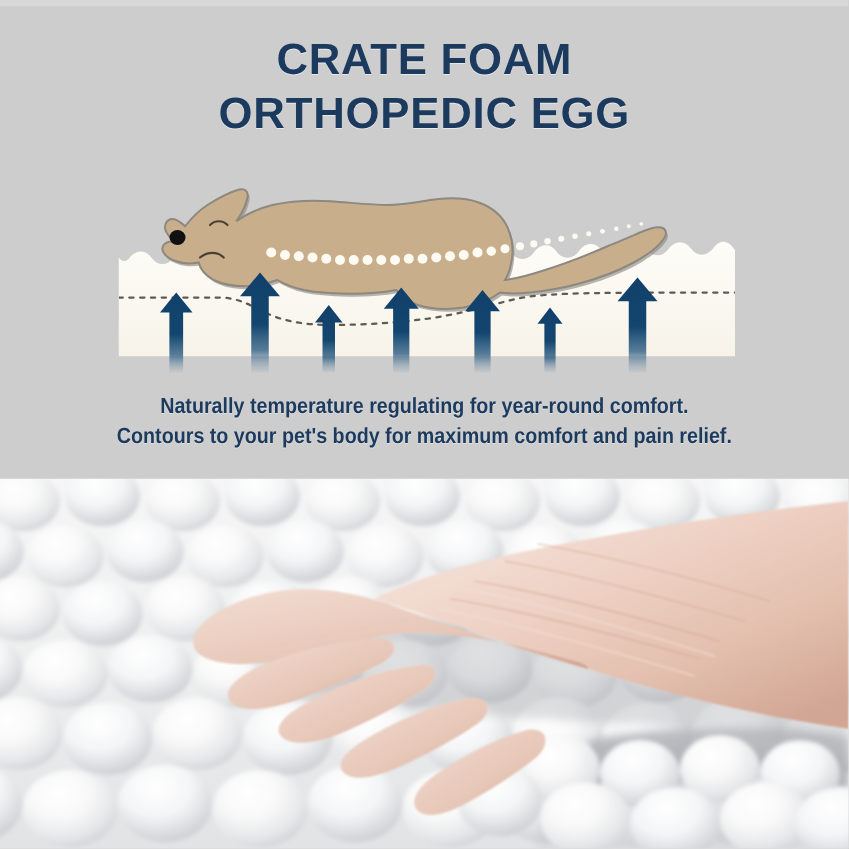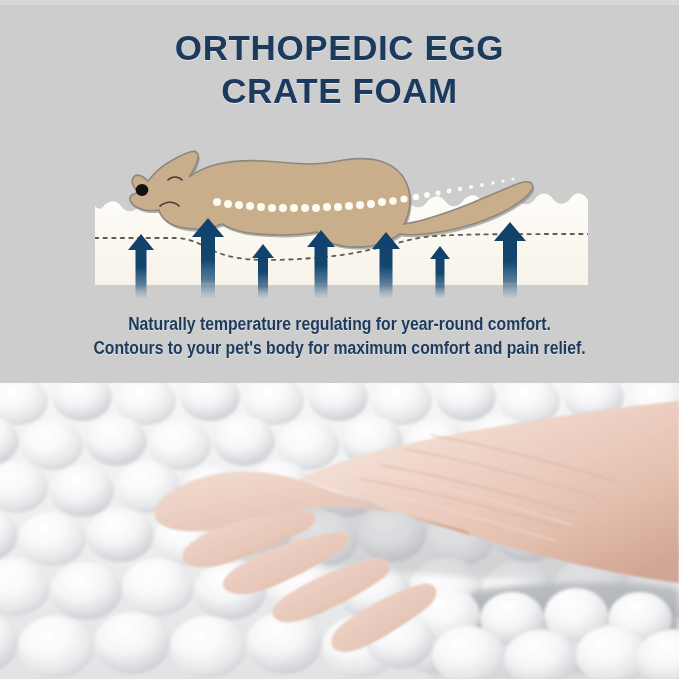--- a/index.html
+++ b/index.html
@@ -52,22 +52,22 @@
 </head>
 <body>
 
 <div id="page">
 
   <div id="top-panel">
 
     <div id="top-hairline"></div>
 
     <div id="headline">
+      <span class="hl-line">CRATE FOAM</span>
       <span class="hl-line">ORTHOPEDIC EGG</span>
-      <span class="hl-line">CRATE FOAM</span>
     </div>
 
     <div id="illustration">
       <svg viewBox="0 0 679 175" width="679" height="175" xmlns="http://www.w3.org/2000/svg">
         <defs>
           <linearGradient id="arrowGrad" x1="0" y1="0" x2="0" y2="1">
             <stop offset="0%" stop-color="#11406b" stop-opacity="1"></stop>
             <stop offset="52%" stop-color="#13466f" stop-opacity="1"></stop>
             <stop offset="78%" stop-color="#2a5b82" stop-opacity="0.78"></stop>
             <stop offset="100%" stop-color="#7796ad" stop-opacity="0.10"></stop>

